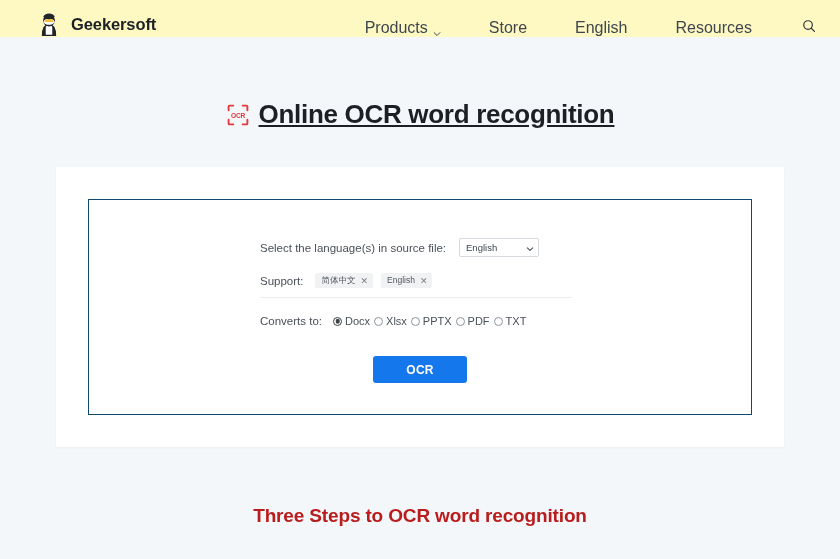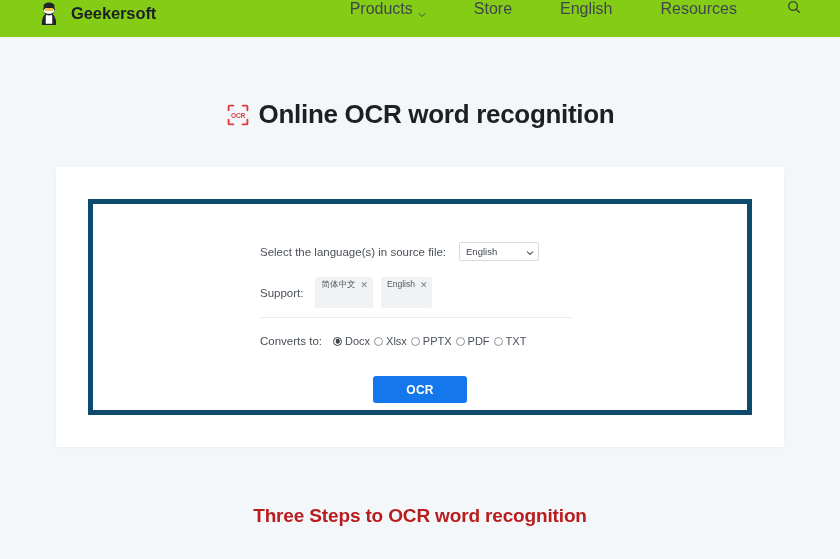--- a/index.html
+++ b/index.html
@@ -11,24 +11,24 @@
   body {
     font-family: "Liberation Sans", sans-serif;
     background: #f4f7fa;
     color: #1f2429;
     -webkit-font-smoothing: antialiased;
   }
 
   
   .site-header {
     height: 37px;
-    background: #84cc16;
-    display: flex;
-    align-items: flex-start;
-    padding: 0 31px 0 36px;
+    background: #fef9c3;
+    display: flex;
+    align-items: flex-end;
+    padding: 0 16px 0 36px;
     position: relative;
   }
   .brand {
     display: flex;
     align-items: center;
     gap: 9px;
     cursor: pointer;
   }
   .brand-logo {
     width: 26px;
@@ -77,20 +77,21 @@
   .hero-title {
     font-size: 26px;
     font-weight: 600;
     color: #1c2025;
     letter-spacing: -0.3px;
     display: flex;
     align-items: center;
     justify-content: center;
     gap: 9px;
     line-height: 1.2;
+    text-decoration: underline;
   }
   .ocr-badge {
     width: 24px;
     height: 24px;
     display: block;
     flex: 0 0 auto;
   }
   .hero-sub {
     margin-top: 13px;
     font-size: 11.5px;
@@ -107,21 +108,21 @@
   .panel {
     width: 728px;
     height: 280px;
     background: #ffffff;
     padding: 32px;
     box-shadow: 0 1px 3px rgba(25,40,60,0.045);
   }
   .inner-box {
     width: 100%;
     height: 100%;
-    border: 5px solid #0c4a6e;
+    border: 1px solid #0c4a6e;
     display: flex;
     flex-direction: column;
     align-items: center;
     padding-top: 38px;
   }
 
   .form-block { width: 320px; }
 
   .form-row {
     display: flex;
@@ -156,21 +157,21 @@
   }
   .tags {
     display: flex;
     align-items: center;
     gap: 8px;
     margin-left: 12px;
   }
   .tag {
     background: #f1f2f4;
     border-radius: 2px;
-    padding: 2px 5px 18px 6px;
+    padding: 2px 5px 2px 6px;
     font-size: 8.5px;
     color: #52585f;
     display: flex;
     align-items: flex-end;
     gap: 5px;
     cursor: default;
     line-height: 1.3;
   }
   .tag-x {
     font-size: 9px;

